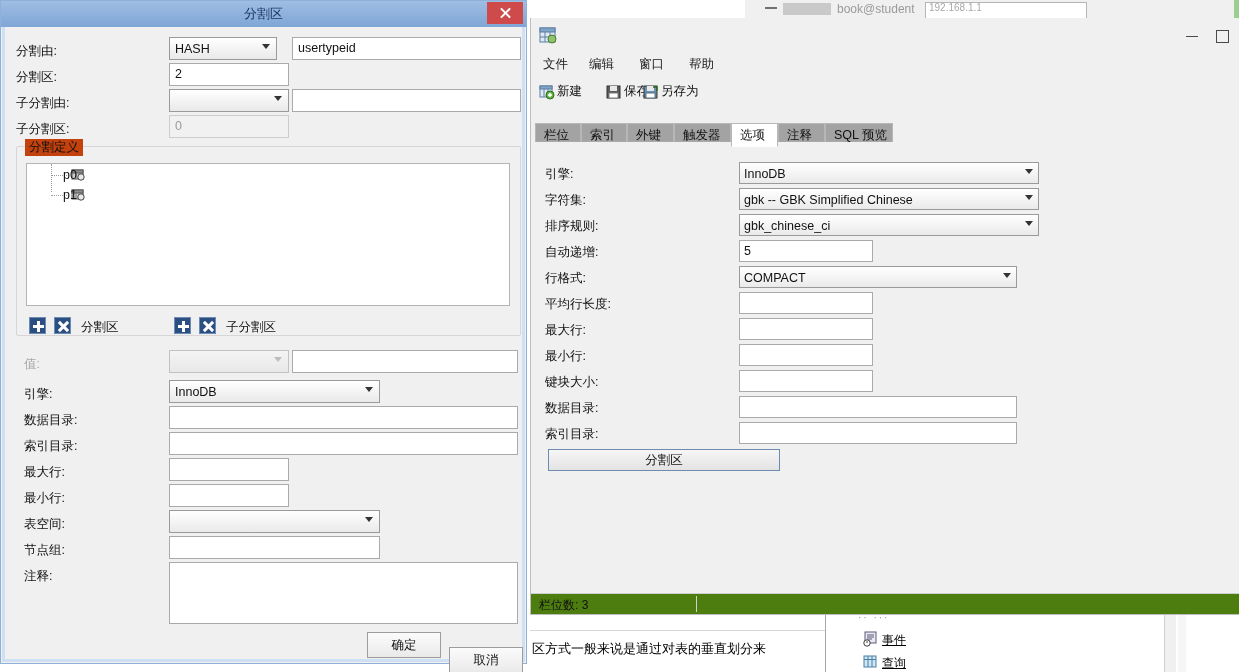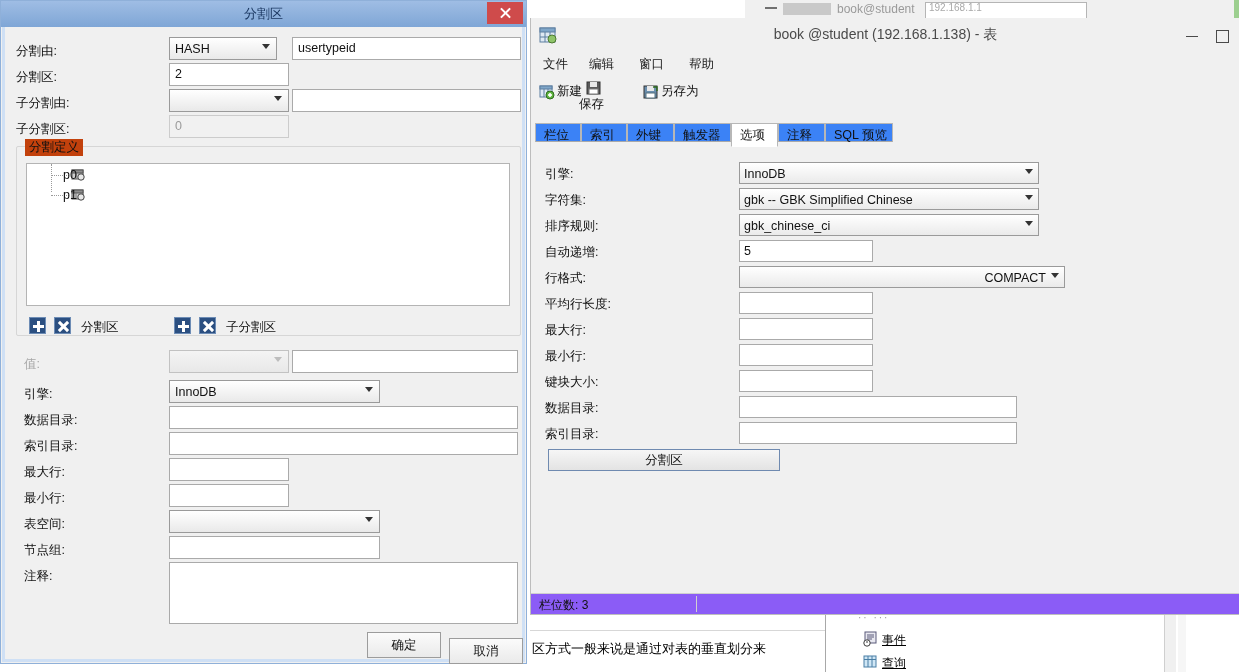--- a/index.html
+++ b/index.html
@@ -53,21 +53,21 @@
   #win-table .menu-item{position:absolute;top:4px;font-size:12.5px;color:#1a1a1a;cursor:default;}
 
   #win-table .toolbar{position:absolute;left:0;top:60px;width:100%;height:26px;}
   #win-table .tb-btn{position:absolute;top:2px;height:20px;display:flex;align-items:flex-end;cursor:default;}
   #win-table .tb-btn .tb-ico{width:16px;height:16px;margin-right:2px;position:relative;}
   #win-table .tb-btn .tb-lbl{font-size:12.5px;color:#111;white-space:nowrap;}
 
   #win-table .tabstrip{position:absolute;left:0;top:105px;width:100%;height:24px;border-bottom:1px solid #a9a9a9;}
   #win-table .tab{
     position:absolute;top:0;height:19px;line-height:23px;padding:0 8px;
-    background:#3b82f6;border:1px solid #b7b7b7;border-bottom:1px solid #a9a9a9;
+    background:#a3a3a3;border:1px solid #b7b7b7;border-bottom:1px solid #a9a9a9;
     font-size:12.5px;color:#111;white-space:nowrap;box-sizing:border-box;cursor:default;
   }
   #win-table .tab.active{
     background:#ffffff;border-bottom:1px solid #ffffff;height:24px;line-height:23px;z-index:3;
   }
 
   #win-table .optpane{position:absolute;left:0;top:129px;width:100%;height:447px;background:#f0f0f0;}
   #win-table .orow{position:absolute;left:0;height:24px;}
   #win-table .olabel{position:absolute;left:14px;top:4px;font-size:12.5px;color:#111;white-space:nowrap;}
   #win-table .ofield{
@@ -80,21 +80,21 @@
     font-size:12.5px;color:#111;padding:2px 18px 2px 4px;white-space:nowrap;overflow:hidden;cursor:default;
   }
   #win-table .ocombo .cav{position:absolute;right:5px;top:6px;}
   #win-table .partbtn{
     position:absolute;box-sizing:border-box;height:22px;line-height:20px;text-align:center;
     background:linear-gradient(#f6f6f6,#e3e3e3);border:1px solid #6f8ab0;
     font-size:12.5px;color:#111;cursor:default;
   }
 
   #win-table .statusbar{
-    position:absolute;left:0;bottom:0;width:100%;height:20px;background:#8b5cf6;
+    position:absolute;left:0;bottom:0;width:100%;height:20px;background:#4d7c0f;
     border-top:1px solid #cfcfcf;
   }
   #win-table .st-txt{position:absolute;left:8px;top:3px;font-size:12px;color:#111;white-space:nowrap;}
   #win-table .st-sep{position:absolute;left:165px;top:2px;width:1px;height:16px;background:#d0d0d0;}
 
   
   #dlg{
     position:absolute;left:0px;top:0px;width:527px;height:664px;
     background:#f0f0f0;border:1px solid #8fb0d9;box-sizing:border-box;
   }
@@ -226,21 +226,20 @@
     <div class="win-icon">
       <svg width="18" height="18" viewBox="0 0 18 18">
         <rect x="1" y="2" width="15" height="14" fill="#dfe9f3" stroke="#5d7ea0"></rect>
         <rect x="1" y="2" width="15" height="4" fill="#7fa6c9" stroke="#5d7ea0"></rect>
         <line x1="6" y1="6" x2="6" y2="16" stroke="#5d7ea0"></line>
         <line x1="11" y1="6" x2="11" y2="16" stroke="#5d7ea0"></line>
         <line x1="1" y1="11" x2="16" y2="11" stroke="#5d7ea0"></line>
         <circle cx="13" cy="13" r="4" fill="#8fc46a" stroke="#4d7a32"></circle>
       </svg>
     </div>
-    <div class="win-title">book @student (192.168.1.138) - 表</div>
     <div class="win-btns">
       <div class="wb" style="left:0px;">
         <div class="min-glyph"></div>
       </div>
       <div class="wb" style="left:30px;">
         <div class="max-glyph"></div>
       </div>
     </div>
   </div>
 
@@ -259,21 +258,21 @@
           <rect x="1" y="2" width="12" height="3" fill="#7fa6c9" stroke="#5d7ea0"></rect>
           <line x1="5" y1="5" x2="5" y2="13" stroke="#5d7ea0"></line>
           <line x1="9" y1="5" x2="9" y2="13" stroke="#5d7ea0"></line>
           <circle cx="11" cy="11" r="4" fill="#5fb63f" stroke="#2f6b1f"></circle>
           <line x1="11" y1="9" x2="11" y2="13" stroke="#fff" stroke-width="1.6"></line>
           <line x1="9" y1="11" x2="13" y2="11" stroke="#fff" stroke-width="1.6"></line>
         </svg>
       </span>
       <span class="tb-lbl">新建</span>
     </div>
-    <div class="tb-btn" style="left:48px;flex-direction:column;">
+    <div class="tb-btn" style="left:75px;">
       <span class="tb-ico">
         <svg width="16" height="16" viewBox="0 0 16 16">
           <rect x="1" y="2" width="13" height="12" fill="#5a5a5a" stroke="#333"></rect>
           <rect x="4" y="2" width="7" height="5" fill="#e8e8e8"></rect>
           <rect x="3" y="9" width="9" height="5" fill="#ffffff" stroke="#7a7a7a"></rect>
         </svg>
       </span>
       <span class="tb-lbl">保存</span>
     </div>
     <div class="tb-btn" style="left:112px;">
@@ -325,21 +324,21 @@
       </div>
     </div>
 
     <div class="orow" style="top:93px;">
       <div class="olabel">自动递增:</div>
       <div class="ofield" style="left:208px;width:134px;">5</div>
     </div>
 
     <div class="orow" style="top:119px;">
       <div class="olabel">行格式:</div>
-      <div class="ocombo" style="left:208px;width:326px;text-align:right;">
+      <div class="ocombo" style="left:208px;width:278px;">
         <span>COMPACT</span>
         <span class="cav"></span>
       </div>
     </div>
 
     <div class="orow" style="top:145px;">
       <div class="olabel">平均行长度:</div>
       <div class="ofield" style="left:208px;width:134px;"></div>
     </div>
 
@@ -490,15 +489,15 @@
 
     <div class="dlabel" style="left:19px;top:515px;">节点组:</div>
     <div class="dinput" style="left:164px;top:509px;width:211px;"></div>
 
     <div class="dlabel" style="left:19px;top:541px;">注释:</div>
     <div class="dtextarea" style="left:164px;top:535px;width:349px;height:62px;"></div>
   </div>
 
   <div class="dfooter">
     <div class="dbtn" style="left:362px;top:4px;">确定</div>
-    <div class="dbtn" style="left:444px;top:10px;">取消</div>
+    <div class="dbtn" style="left:444px;top:19px;">取消</div>
   </div>
 </div>
 
 </body></html>

